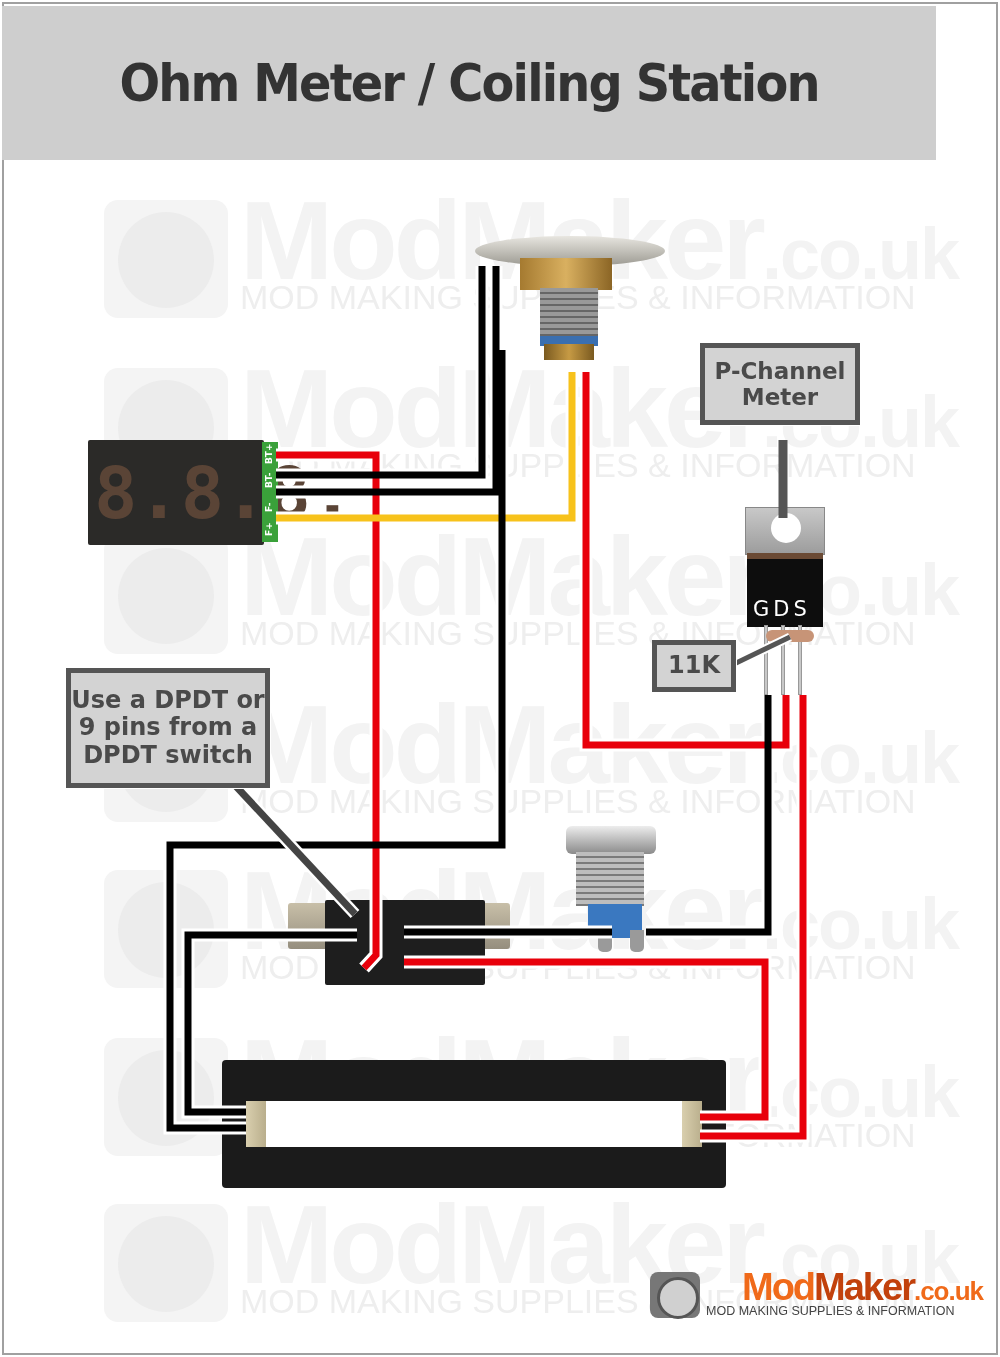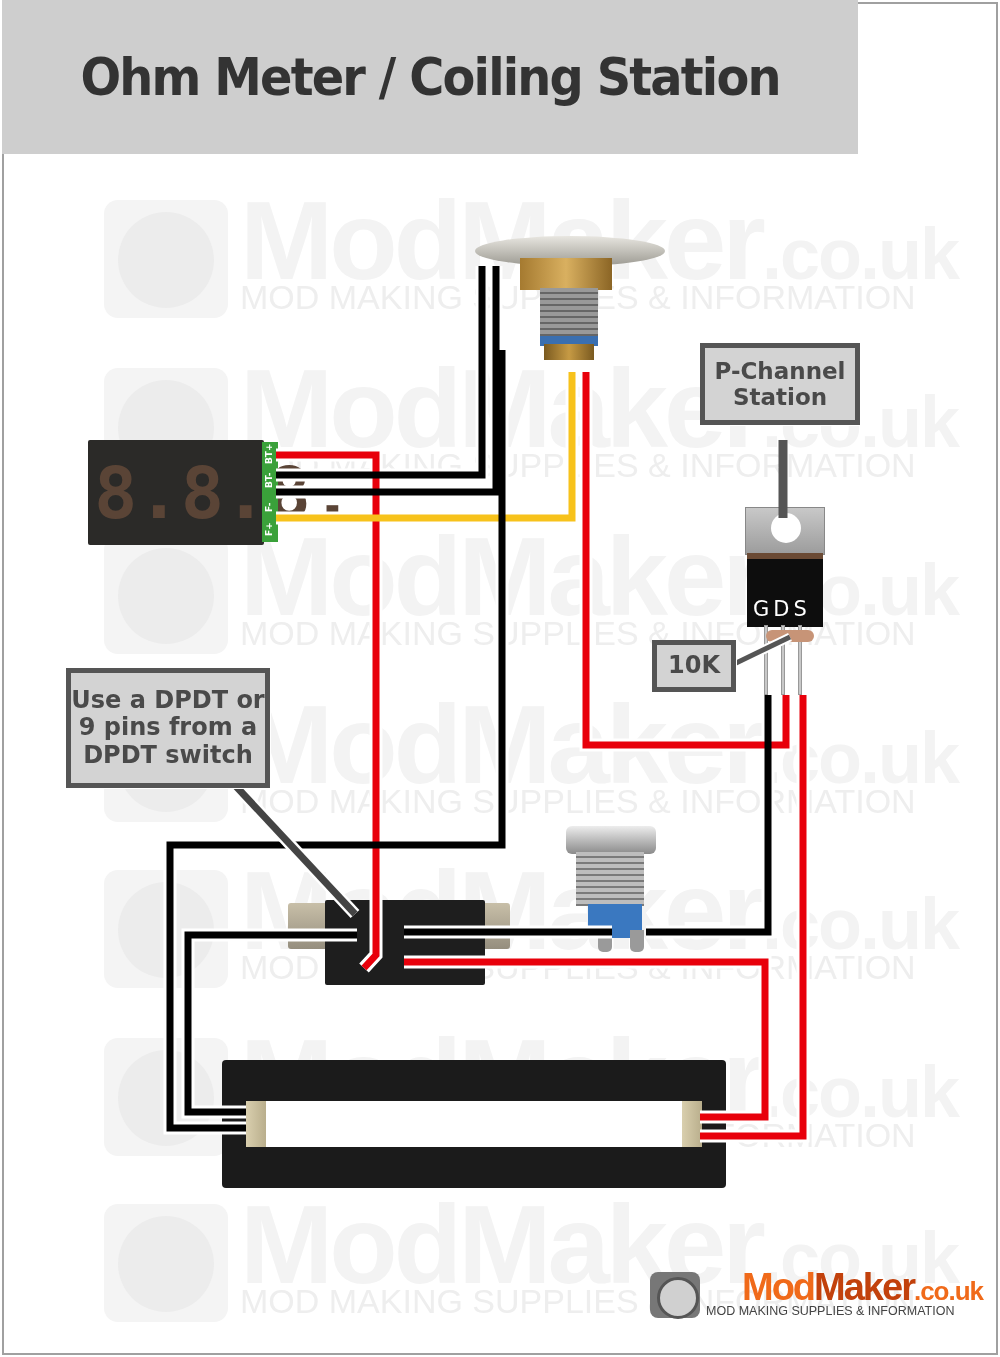--- a/index.html
+++ b/index.html
@@ -1,18 +1,18 @@
 <!DOCTYPE html>
 <html><head>
 <meta charset="utf-8">
 <style>
   * { box-sizing: border-box; margin: 0; padding: 0; }
   body { width: 1000px; height: 1357px; background: #ffffff; font-family: "DejaVu Sans", sans-serif; position: relative; overflow: hidden; }
   .frame { position: absolute; left: 2px; top: 2px; width: 996px; height: 1353px; border: 2px solid #a0a0a0; background: #fff; }
-  .header { position: absolute; left: 2px; top: 0; width: 856px; height: 154px; background: #cecece; display: flex; align-items: center; justify-content: center; }
+  .header { position: absolute; left: 2px; top: 6px; width: 934px; height: 154px; background: #cecece; display: flex; align-items: center; justify-content: center; }
   .header h1 { font-family: "DejaVu Sans", sans-serif; font-size: 52px; font-weight: bold; color: #333333; letter-spacing: -2px; transform: scaleX(0.92); }
   .wm { position: absolute; left: 104px; width: 800px; height: 130px; opacity: 1; }
   .wm .logo { position: absolute; left: 0; top: 8px; width: 124px; height: 118px; background: #f4f4f4; border-radius: 14px; }
   .wm .logo::after { content: ""; position: absolute; left: 14px; top: 12px; width: 96px; height: 96px; border-radius: 50%; background: #ececec; }
   .wm .big { position: absolute; left: 136px; top: -16px; font-family: "Liberation Sans", sans-serif; font-weight: bold; font-size: 112px; color: #f3f3f3; letter-spacing: -4px; white-space: nowrap; }
   .wm .big span { font-size: 72px; letter-spacing: -2px; }
   .wm .small { position: absolute; left: 136px; top: 86px; font-family: "Liberation Sans", sans-serif; font-size: 34px; color: #eeeeee; white-space: nowrap; letter-spacing: 0px; }
   .callout { position: absolute; background: #d3d3d3; border: 5px solid #555555; color: #4a4a4a; font-family: "DejaVu Sans", sans-serif; font-weight: bold; text-align: center; display: flex; align-items: center; justify-content: center; line-height: 1.15; box-shadow: 1px 1px 0 #fff; }
   svg.wires { position: absolute; left: 0; top: 0; }
   .display { position: absolute; left: 88px; top: 440px; width: 176px; height: 105px; background: #2b2a28; border-radius: 2px; display: flex; align-items: center; justify-content: space-around; padding: 0 6px; }
@@ -178,24 +178,24 @@
     <path d="M783 440 V518" stroke="#555" stroke-width="9"></path>
     <path d="M232 782 L355 914" stroke="#ffffff" stroke-width="12"></path>
     <path d="M232 782 L355 914" stroke="#444" stroke-width="7"></path>
     <path d="M732 665 L790 637" stroke="#ffffff" stroke-width="9"></path>
     <path d="M732 665 L790 637" stroke="#555" stroke-width="5"></path>
   </g>
 </svg>
 
 <div class="callout" style="left:700px;top:343px;width:160px;height:82px;font-size:23px;flex-direction:column">
   <span>P-Channel</span>
-  <span>Station</span>
+  <span>Meter</span>
 </div>
 <div class="callout" style="left:652px;top:640px;width:84px;height:52px;font-size:24px">
-  <span>10K</span>
+  <span>11K</span>
 </div>
 <div class="callout" style="left:66px;top:668px;width:204px;height:120px;font-size:24px;flex-direction:column">
   <span>Use a DPDT or</span>
   <span>9 pins from a</span>
   <span>DPDT switch</span>
 </div>
 
 <div class="brand">
   <div class="brand-icon"></div>
   <div class="brand-name"><span class="o">Mod</span><span class="g">Maker</span><span class="d">.co.uk</span></div>

